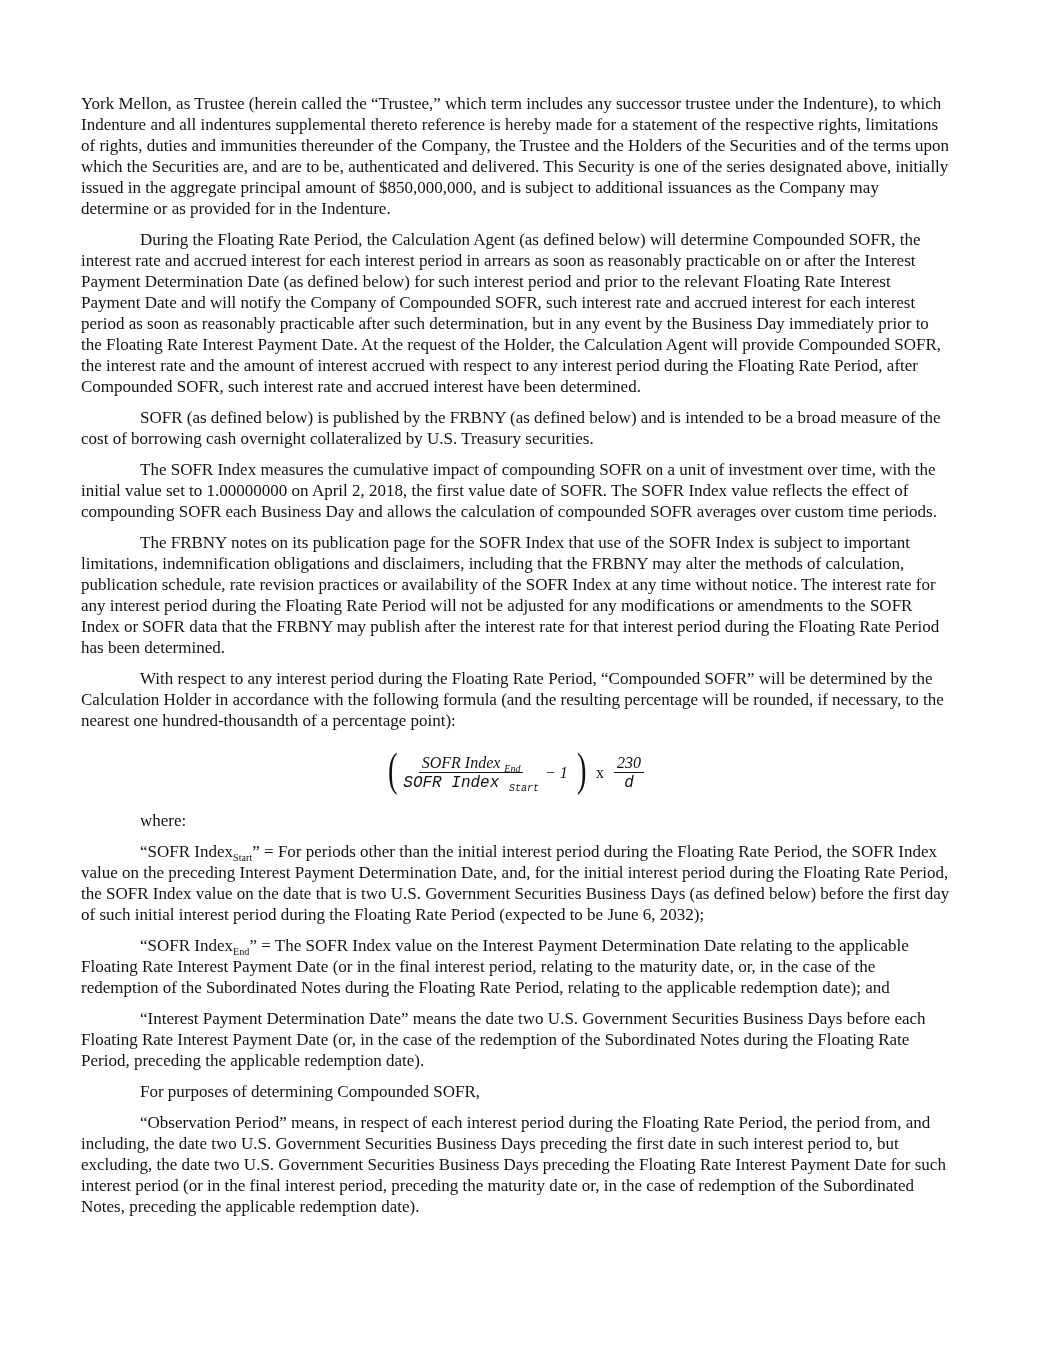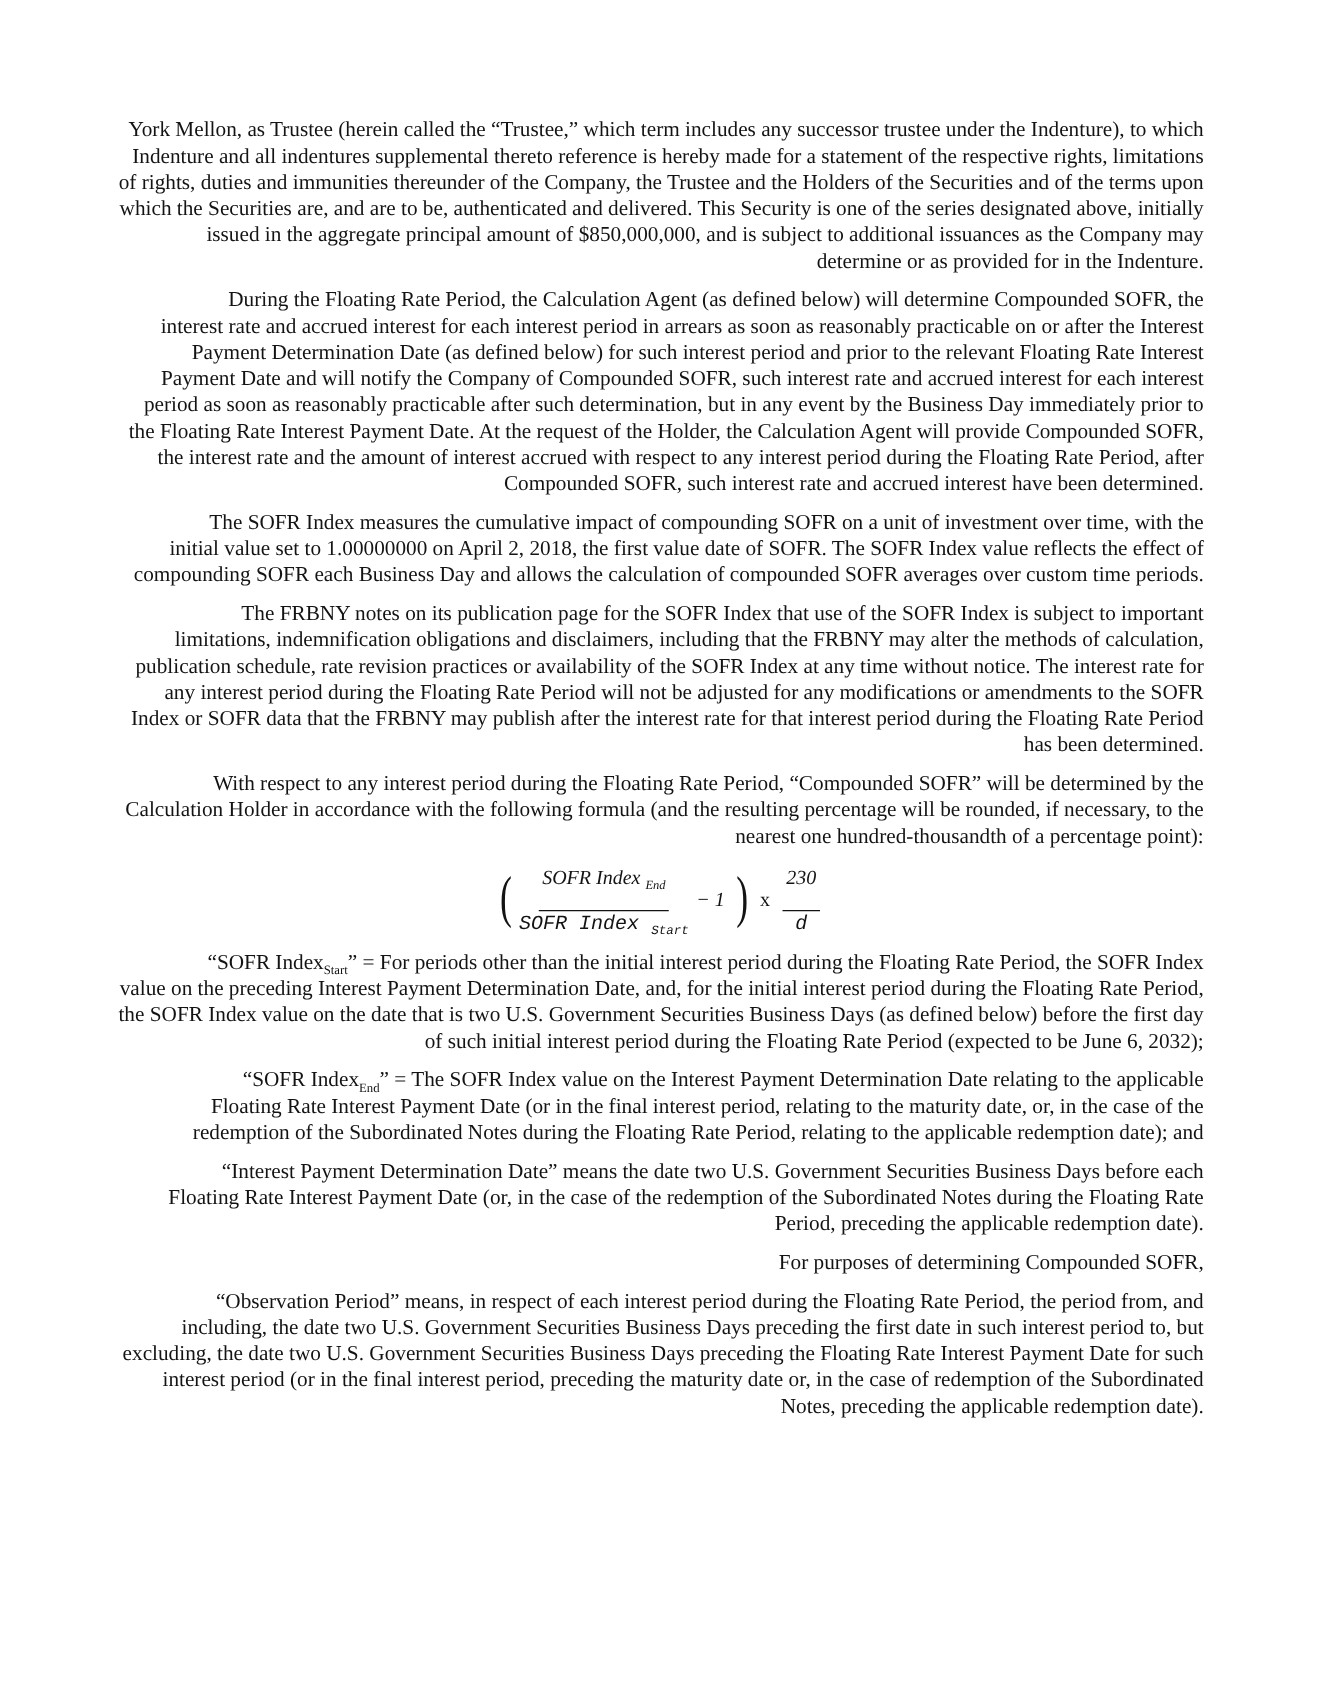--- a/index.html
+++ b/index.html
@@ -9,28 +9,28 @@
   }
   .page {
     position: relative;
     width: 1055px;
     height: 1365px;
     background: #ffffff;
     overflow: hidden;
   }
   .doc {
     position: absolute;
-    left: 93px;
+    left: 81px;
     top: 93px;
     width: 870px;
     font-family: "Liberation Serif", serif;
     font-size: 17px;
     line-height: 21px;
     color: #131313;
-    text-align: right;
+    text-align: left;
   }
   .doc p {
     margin: 10px 0 0 0;
   }
   .doc p.first {
     margin-top: 0;
   }
   .doc p.indent {
     text-indent: 59px;
   }
@@ -58,21 +58,21 @@
     padding-bottom: 6px;
   }
   .formula .frac {
     display: inline-flex;
     flex-direction: column;
     align-items: center;
     margin: 0 3px;
   }
   .formula .frac .top {
     border-bottom: 1.3px solid #131313;
-    padding: 0 3px 16px 3px;
+    padding: 0 3px 0 3px;
   }
   .formula .frac .bottom {
     padding-top: 1px;
     font-family: Liberation Mono, monospace;
   }
   .formula sub {
     font-size: 10px;
     font-style: italic;
   }
   .formula .minus {
@@ -86,20 +86,21 @@
 </head>
 <body>
 
 <div class="page">
   <div class="doc">
 
     <p class="first">York Mellon, as Trustee (herein called the “Trustee,” which term includes any successor trustee under the Indenture), to which Indenture and all indentures supplemental thereto reference is hereby made for a statement of the respective rights, limitations of rights, duties and immunities thereunder of the Company, the Trustee and the Holders of the Securities and of the terms upon which the Securities are, and are to be, authenticated and delivered. This Security is one of the series designated above, initially issued in the aggregate principal amount of $850,000,000, and is subject to additional issuances as the Company may determine or as provided for in the Indenture.</p>
 
     <p class="indent">During the Floating Rate Period, the Calculation Agent (as defined below) will determine Compounded SOFR, the interest rate and accrued interest for each interest period in arrears as soon as reasonably practicable on or after the Interest Payment Determination Date (as defined below) for such interest period and prior to the relevant Floating Rate Interest Payment Date and will notify the Company of Compounded SOFR, such interest rate and accrued interest for each interest period as soon as reasonably practicable after such determination, but in any event by the Business Day immediately prior to the Floating Rate Interest Payment Date. At the request of the Holder, the Calculation Agent will provide Compounded SOFR, the interest rate and the amount of interest accrued with respect to any interest period during the Floating Rate Period, after Compounded SOFR, such interest rate and accrued interest have been determined.</p>
 
+    <p class="indent">SOFR (as defined below) is published by the FRBNY (as defined below) and is intended to be a broad measure of the cost of borrowing cash overnight collateralized by U.S. Treasury securities.</p>
 
     <p class="indent">The SOFR Index measures the cumulative impact of compounding SOFR on a unit of investment over time, with the initial value set to 1.00000000 on April 2, 2018, the first value date of SOFR. The SOFR Index value reflects the effect of compounding SOFR each Business Day and allows the calculation of compounded SOFR averages over custom time periods.</p>
 
     <p class="indent">The FRBNY notes on its publication page for the SOFR Index that use of the SOFR Index is subject to important limitations, indemnification obligations and disclaimers, including that the FRBNY may alter the methods of calculation, publication schedule, rate revision practices or availability of the SOFR Index at any time without notice. The interest rate for any interest period during the Floating Rate Period will not be adjusted for any modifications or amendments to the SOFR Index or SOFR data that the FRBNY may publish after the interest rate for that interest period during the Floating Rate Period has been determined.</p>
 
     <p class="indent">With respect to any interest period during the Floating Rate Period, “Compounded SOFR” will be determined by the Calculation Holder in accordance with the following formula (and the resulting percentage will be rounded, if necessary, to the nearest one hundred-thousandth of a percentage point):</p>
 
     <div class="formula">
       <span class="paren">(</span>
       <span class="frac">
@@ -108,20 +109,21 @@
       </span>
       <span class="minus">− 1</span>
       <span class="paren">)</span>
       <span class="mult">x</span>
       <span class="frac">
         <span class="top">230</span>
         <span class="bottom">d</span>
       </span>
     </div>
 
+    <p class="indent">where:</p>
 
     <p class="indent">“SOFR Index<sub>Start</sub>” = For periods other than the initial interest period during the Floating Rate Period, the SOFR Index value on the preceding Interest Payment Determination Date, and, for the initial interest period during the Floating Rate Period, the SOFR Index value on the date that is two U.S. Government Securities Business Days (as defined below) before the first day of such initial interest period during the Floating Rate Period (expected to be June 6, 2032);</p>
 
     <p class="indent">“SOFR Index<sub>End</sub>” = The SOFR Index value on the Interest Payment Determination Date relating to the applicable Floating Rate Interest Payment Date (or in the final interest period, relating to the maturity date, or, in the case of the redemption of the Subordinated Notes during the Floating Rate Period, relating to the applicable redemption date); and</p>
 
 
     <p class="indent">“Interest Payment Determination Date” means the date two U.S. Government Securities Business Days before each Floating Rate Interest Payment Date (or, in the case of the redemption of the Subordinated Notes during the Floating Rate Period, preceding the applicable redemption date).</p>
 
     <p class="indent">For purposes of determining Compounded SOFR,</p>
 

